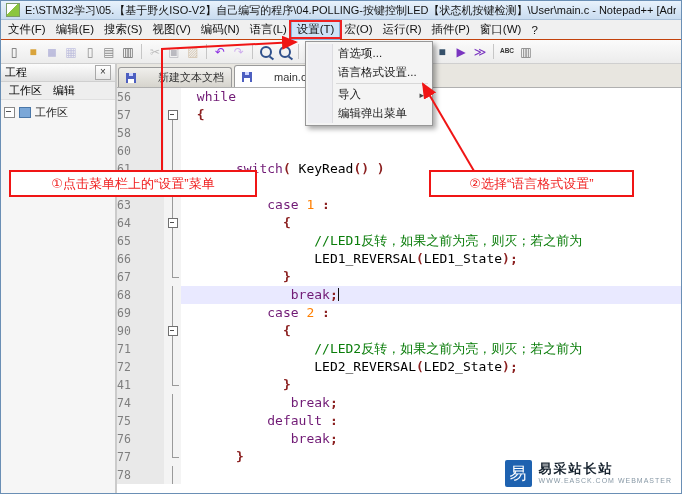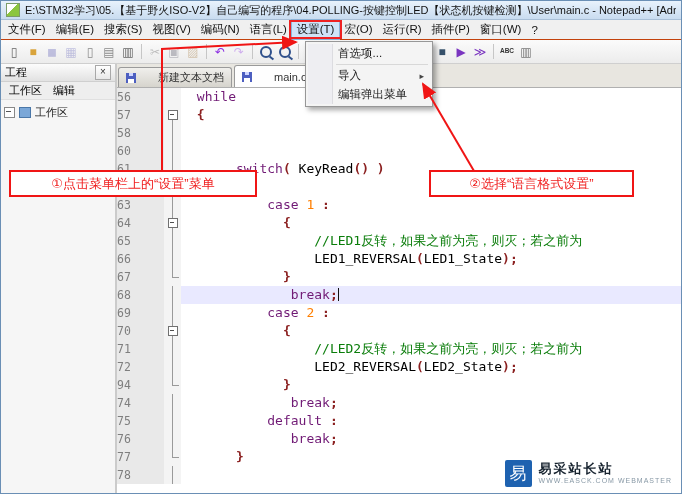--- a/index.html
+++ b/index.html
@@ -255,21 +255,21 @@
             <div class="ctext"><span class="seg-p">             </span><span class="seg-k">break</span><span class="seg-o">;</span><span class="caret"></span></div>
           </div>
           <div class="code-row">
             <div class="gnum">69</div>
             <div class="gfold">
               <i class="fv full"></i>
             </div>
             <div class="ctext"><span class="seg-p">          </span><span class="seg-k">case</span><span class="seg-p"> </span><span class="seg-n">2</span><span class="seg-p"> </span><span class="seg-o">:</span></div>
           </div>
           <div class="code-row">
-            <div class="gnum">70</div>
+            <div class="gnum">90</div>
             <div class="gfold">
               <i class="fv full"></i>
               <i class="fbox"></i>
             </div>
             <div class="ctext"><span class="seg-p">            </span><span class="seg-o">{</span></div>
           </div>
           <div class="code-row">
             <div class="gnum">71</div>
             <div class="gfold">
               <i class="fv full"></i>
@@ -277,21 +277,21 @@
             <div class="ctext"><span class="seg-p">                </span><span class="seg-c">//LED2反转，如果之前为亮，则灭；若之前为</span></div>
           </div>
           <div class="code-row">
             <div class="gnum">72</div>
             <div class="gfold">
               <i class="fv full"></i>
             </div>
             <div class="ctext"><span class="seg-p">                </span><span class="seg-p">LED2_REVERSAL</span><span class="seg-o">(</span><span class="seg-p">LED2_State</span><span class="seg-o">);</span></div>
           </div>
           <div class="code-row">
-            <div class="gnum">94</div>
+            <div class="gnum">41</div>
             <div class="gfold">
               <i class="fv top"></i>
               <i class="ftick"></i>
             </div>
             <div class="ctext"><span class="seg-p">            </span><span class="seg-o">}</span></div>
           </div>
           <div class="code-row">
             <div class="gnum">74</div>
             <div class="gfold">
               <i class="fv full"></i>
@@ -328,20 +328,23 @@
             <div class="ctext"></div>
           </div>
         </div>
     </div>
   </div>
 
   <div id="dropdown" style="left: 304px; top: 40px;">
       <div id="dd-strip"></div>
       <div class="dd-item">
         <span>首选项...</span>
+      </div>
+      <div class="dd-item">
+        <span>语言格式设置...</span>
       </div>
       <div class="dd-sep"></div>
       <div class="dd-item">
         <span>导入</span>
         <span class="dd-arrow">▸</span>
       </div>
       <div class="dd-item">
         <span>编辑弹出菜单</span>
       </div>
     </div>

